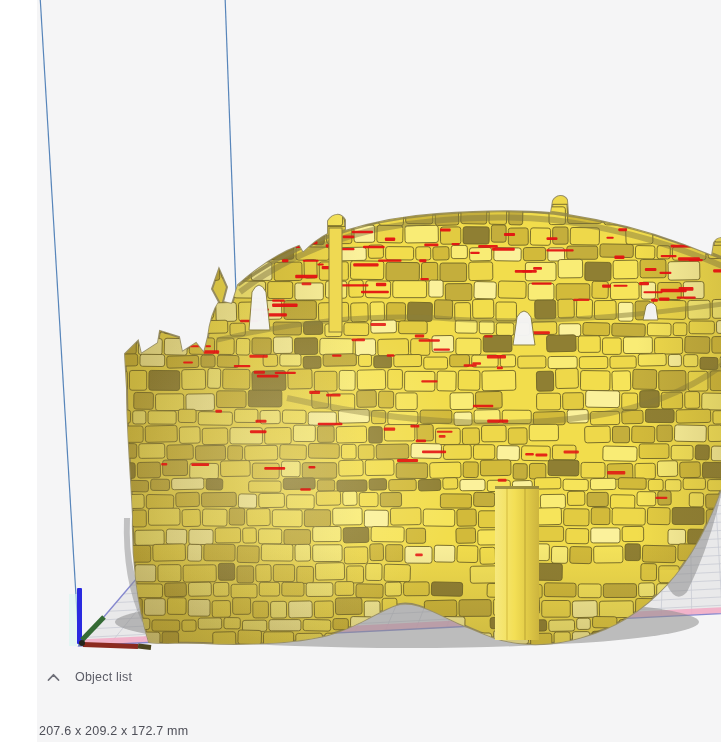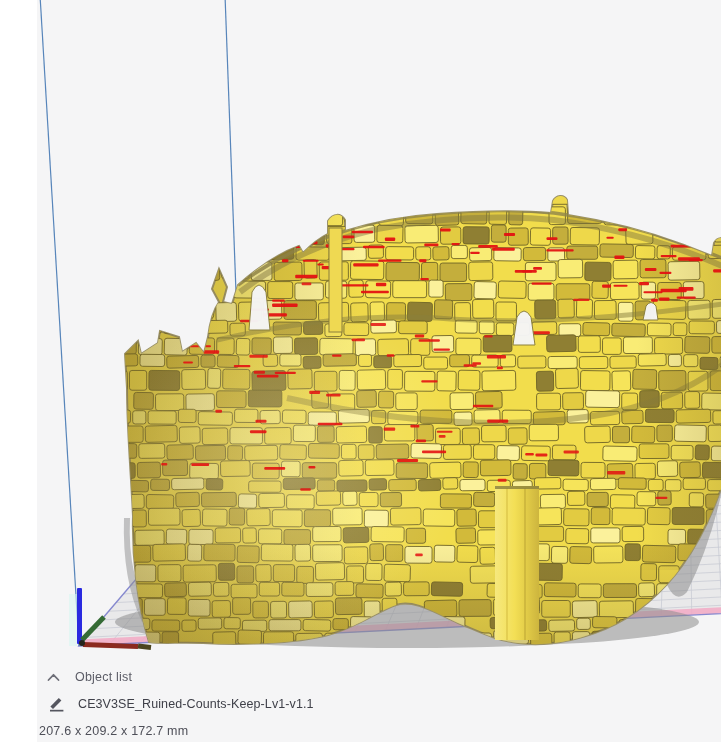--- a/index.html
+++ b/index.html
@@ -908,24 +908,15 @@
 
   <div class="hudrow row-toggle">
     <span class="icon">
       <svg width="13" height="9" viewBox="0 0 13 9">
         <polyline points="1.5,7 6.5,1.8 11.5,7" fill="none" stroke="#6e6f78" stroke-width="1.8" stroke-linecap="round" stroke-linejoin="round"></polyline>
       </svg>
     </span>
     <span class="lbl-objectlist">Object list</span>
   </div>
 
-  <div class="hudrow row-item">
-    <span class="icon">
-      <svg width="17" height="17" viewBox="0 0 17 17">
-        <path d="M2.4 11.4 L10.8 3.0 L13.4 5.6 L5.0 14.0 Z" fill="#55565f"></path>
-        <rect x="2" y="14.8" width="13.4" height="1.7" fill="#55565f"></rect>
-      </svg>
-    </span>
-    <span class="lbl-name">CE3V3SE_Ruined-Counts-Keep-Lv1-v1.1</span>
-  </div>
 
   <div class="dims">207.6 x 209.2 x 172.7 mm</div>
 </div>
 
 </body></html>

